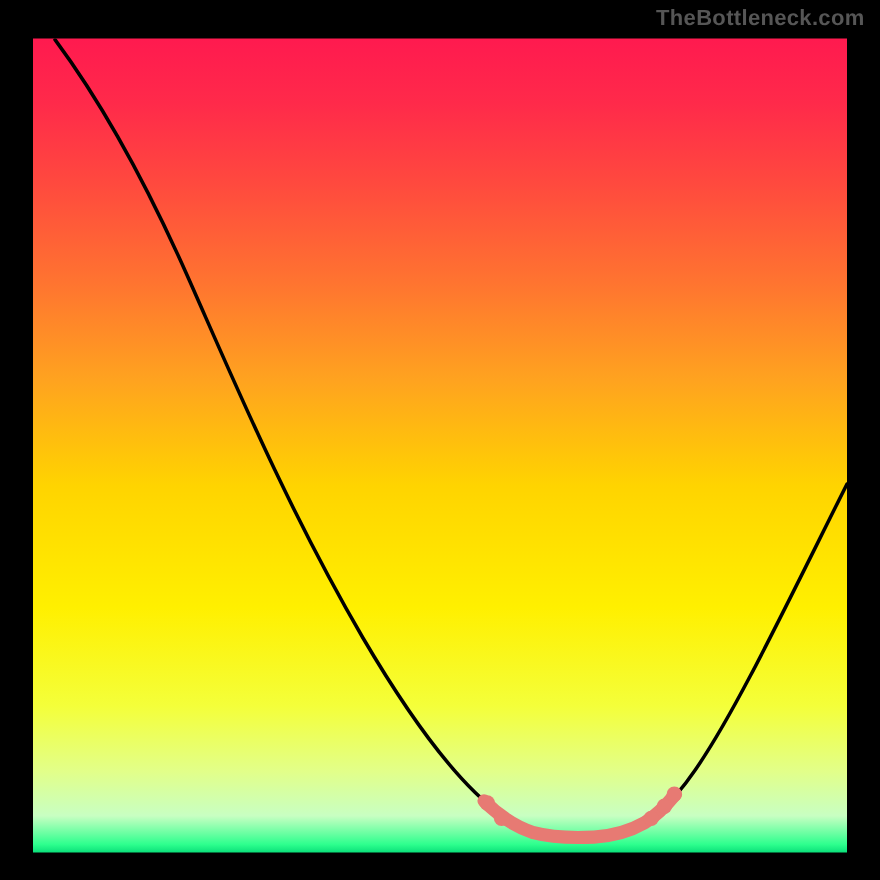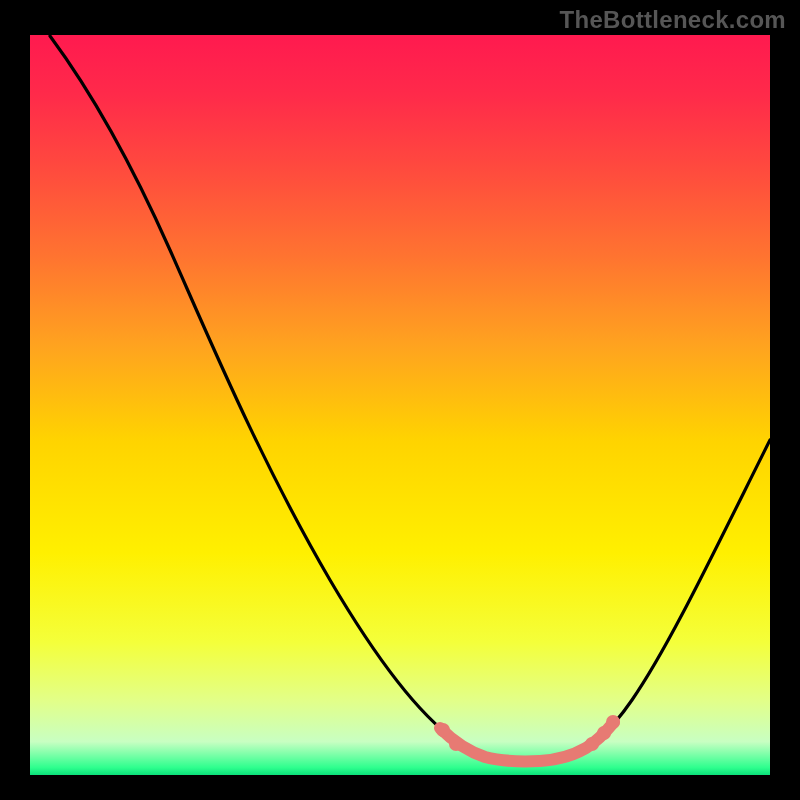--- a/index.html
+++ b/index.html
@@ -16,21 +16,21 @@
     top: 0;
     width: 800px;
     height: 800px;
     background: #000;
   }
   .watermark {
     position: absolute;
     top: 6px;
     right: 14px;
     font-family: Arial, Helvetica, sans-serif;
-    font-size: 24px;
+    font-size: 20px;
     font-weight: 600;
     color: #565656;
     letter-spacing: 0.3px;
     user-select: none;
   }
   svg {
     position: absolute;
     left: 0;
     top: 0;
   }

